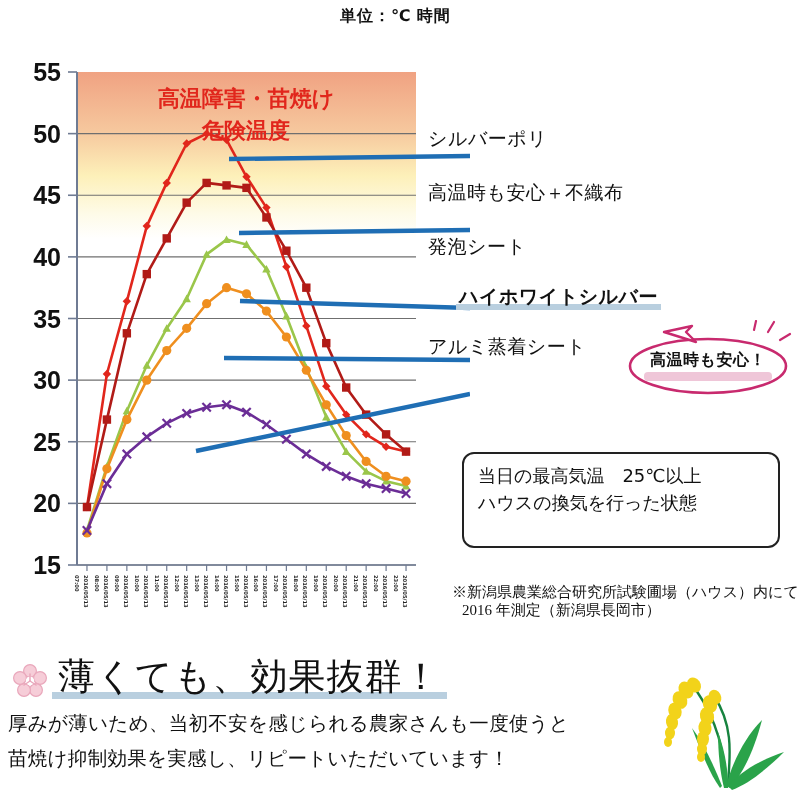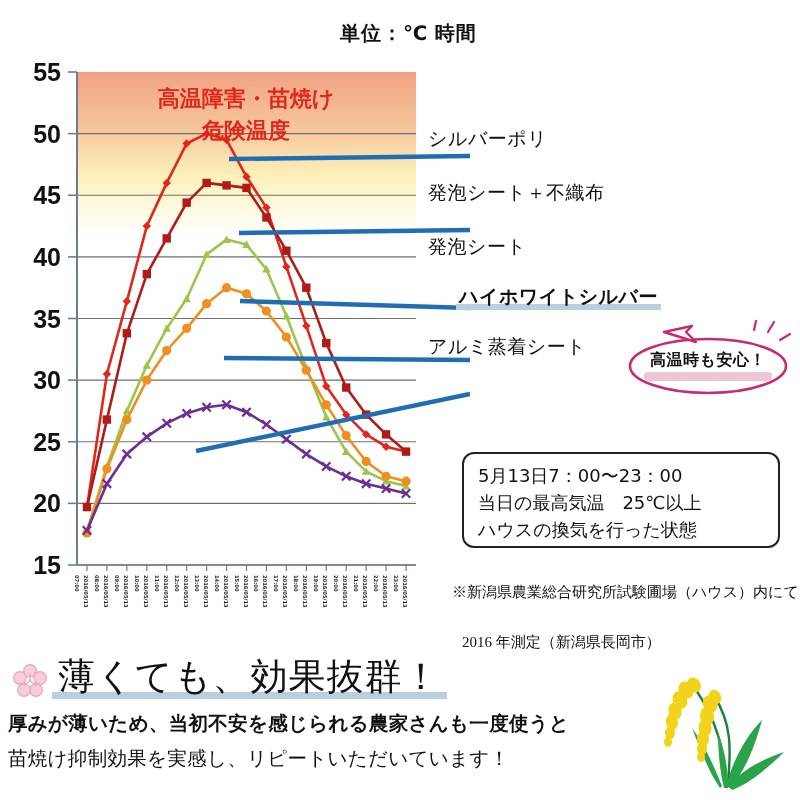--- a/index.html
+++ b/index.html
@@ -5,22 +5,22 @@
   html,body{margin:0;padding:0;}
   body{
     width:800px;height:800px;background:#ffffff;
     font-family:"Liberation Sans","DejaVu Sans",sans-serif;
     color:#1a1a1a;position:relative;overflow:hidden;
   }
   #root{position:absolute;left:0;top:0;width:800px;height:800px;}
 
   
   .unit-title{
-    position:absolute;left:340px;top:20px;width:200px;
-    font-size:20px;font-weight:bold;letter-spacing:1px;color:#111;
+    position:absolute;left:340px;top:6px;width:200px;
+    font-size:16px;font-weight:bold;letter-spacing:1px;color:#111;
   }
 
   #chart-wrap{position:absolute;left:0;top:60px;width:470px;height:590px;}
   #chart-svg{position:absolute;left:0;top:0;}
 
   .ytick-label{
     font-size:25px;font-weight:bold;fill:#111;
     font-family:"Liberation Sans",sans-serif;
   }
   .danger-text{
@@ -66,39 +66,39 @@
   }
   .info-line{
     font-size:18px;line-height:27px;color:#111;
     font-family:"DejaVu Sans",sans-serif;letter-spacing:0px;
   }
   .note{
     position:absolute;left:452px;top:583px;width:348px;
     font-size:15px;line-height:18px;color:#111;
     font-family:Liberation Serif, serif;
   }
-  .note .l2{display:block;padding-left:10px;margin-top:32px;}
+  .note .l2{display:block;padding-left:10px;}
 
   
   #bottom{position:absolute;left:0;top:648px;width:800px;height:152px;}
   #headline{
     position:absolute;left:52px;top:4px;
     font-size:37px;font-weight:normal;color:#111;
     font-family:"DejaVu Sans",sans-serif;letter-spacing:1px;
     background:linear-gradient(to bottom,
       rgba(0,0,0,0) 0,rgba(0,0,0,0) 80%,
       #b9cfdf 80%,#b9cfdf 94%,rgba(0,0,0,0) 94%);
     padding:0 6px;
   }
   #flower{position:absolute;left:10px;top:14px;width:40px;height:40px;}
   .body-line{
     position:absolute;left:8px;font-size:19.5px;color:#111;
     font-family:"DejaVu Sans",sans-serif;letter-spacing:.3px;
   }
-  #body-l1{top:62px;font-weight:bold;}
+  #body-l1{top:62px;}
   #body-l2{top:97px;}
   #rice{position:absolute;left:648px;top:12px;width:146px;height:136px;}
 </style>
 </head>
 <body>
 
 <div id="root">
 
   <div class="unit-title">単位：℃  時間</div>
 
@@ -403,21 +403,21 @@
           <line x1="196" y1="391" x2="470" y2="334" stroke="#1f6eb4" stroke-width="4.4" stroke-linecap="butt"></line>
         </g>
     </svg>
   </div>
 
   <div class="legend-list">
     <div class="legend-row" id="lg0" style="top:8px;">
       <span class="legend-label">シルバーポリ</span>
     </div>
     <div class="legend-row" id="lg1" style="top:62px;">
-      <span class="legend-label">発泡シート＋不織布</span>
+      <span class="legend-label">高温時も安心＋不織布</span>
     </div>
     <div class="legend-row" id="lg2" style="top:116px;">
       <span class="legend-label">発泡シート</span>
     </div>
     <div class="legend-row" id="lg3" style="top:166px;">
       <span class="legend-label hl">ハイホワイトシルバー</span>
     </div>
     <div class="legend-row" id="lg4" style="top:216px;">
       <span class="legend-label">アルミ蒸着シート</span>
     </div>
@@ -429,21 +429,20 @@
       <rect x="22" y="52" width="128" height="9" rx="4" fill="#efc6d8"></rect>
       <path d="M74 22 L42 12 L70 6 L64 12 Z" fill="#ffffff" stroke="#c82a6e" stroke-width="2.4" stroke-linejoin="round"></path>
       <line x1="146" y1="12" x2="152" y2="2" stroke="#c82a6e" stroke-width="2.2" stroke-linecap="round"></line>
       <line x1="158" y1="20" x2="168" y2="14" stroke="#c82a6e" stroke-width="2.2" stroke-linecap="round"></line>
       <line x1="132" y1="10" x2="134" y2="1" stroke="#c82a6e" stroke-width="2.2" stroke-linecap="round"></line>
     </svg>
     <div class="bubble-text">高温時も安心！</div>
   </div>
 
   <div id="info-box">
-    <div class="info-line">5月13日7：00〜23：00</div>
     <div class="info-line">当日の最高気温　25℃以上</div>
     <div class="info-line">ハウスの換気を行った状態</div>
   </div>
 
   <div class="note">
     <span>※新潟県農業総合研究所試験圃場（ハウス）内にて</span>
     <span class="l2">2016 年測定（新潟県長岡市）</span>
   </div>
 
   <div id="bottom">

